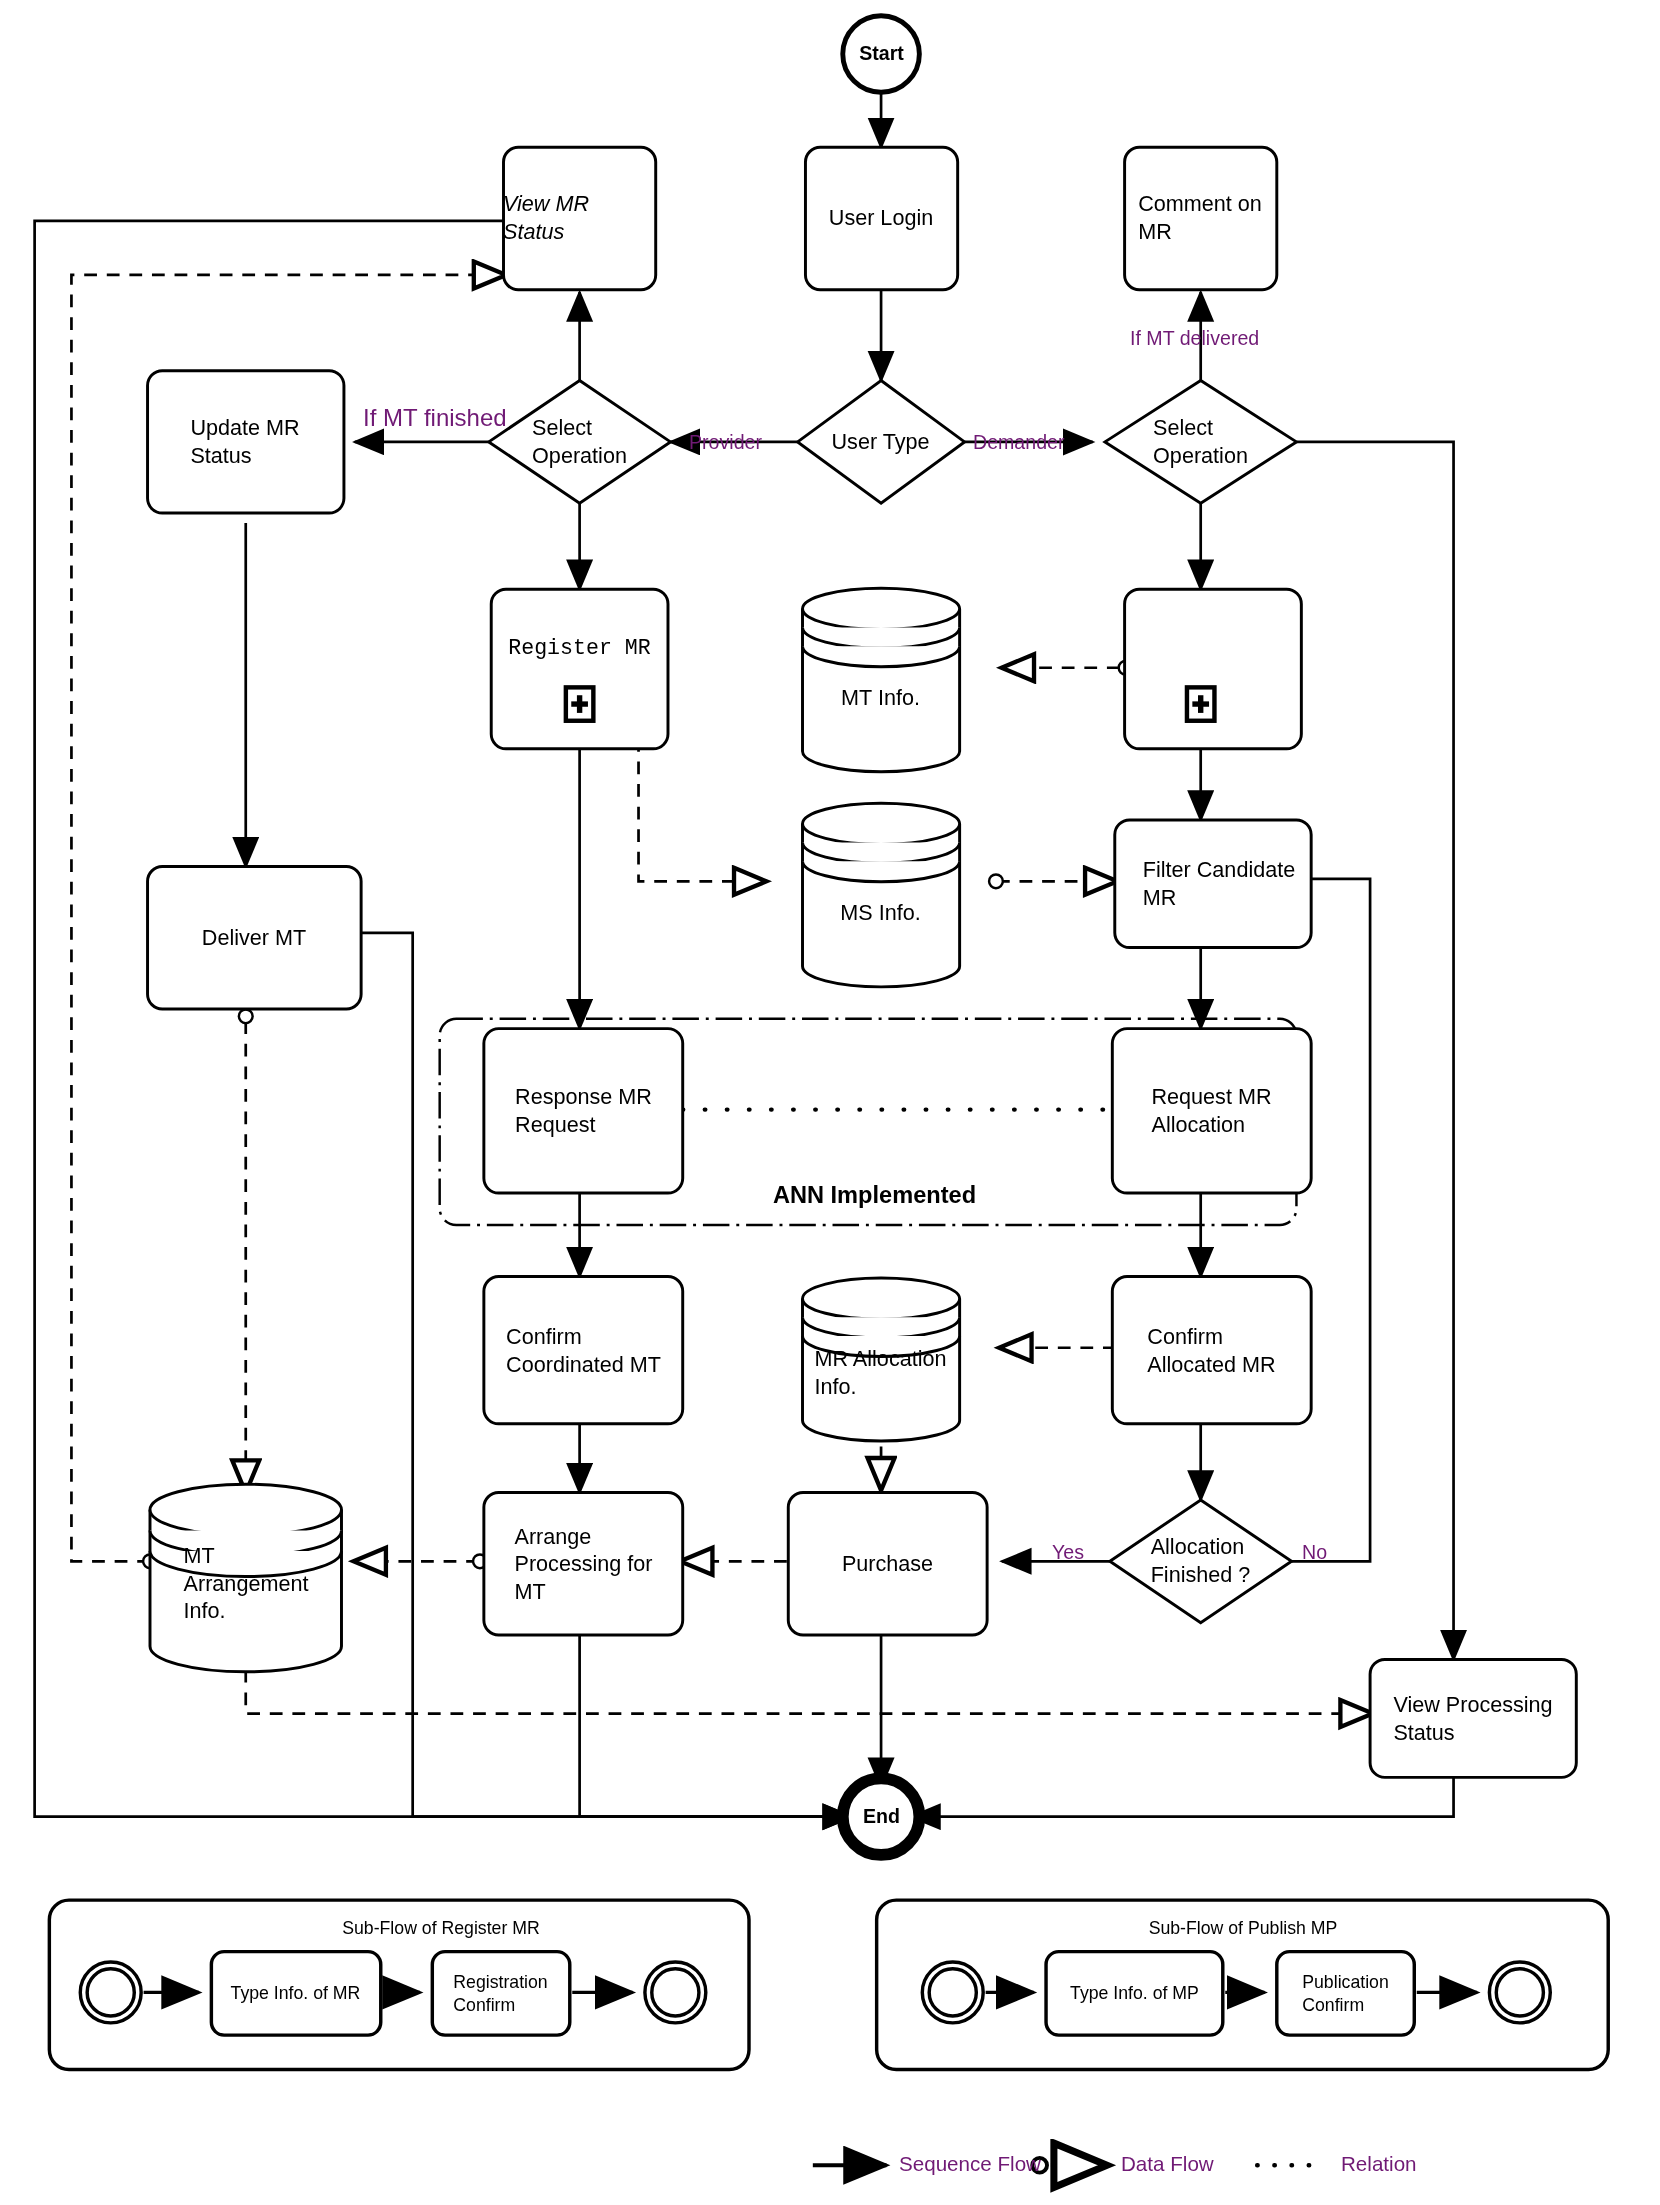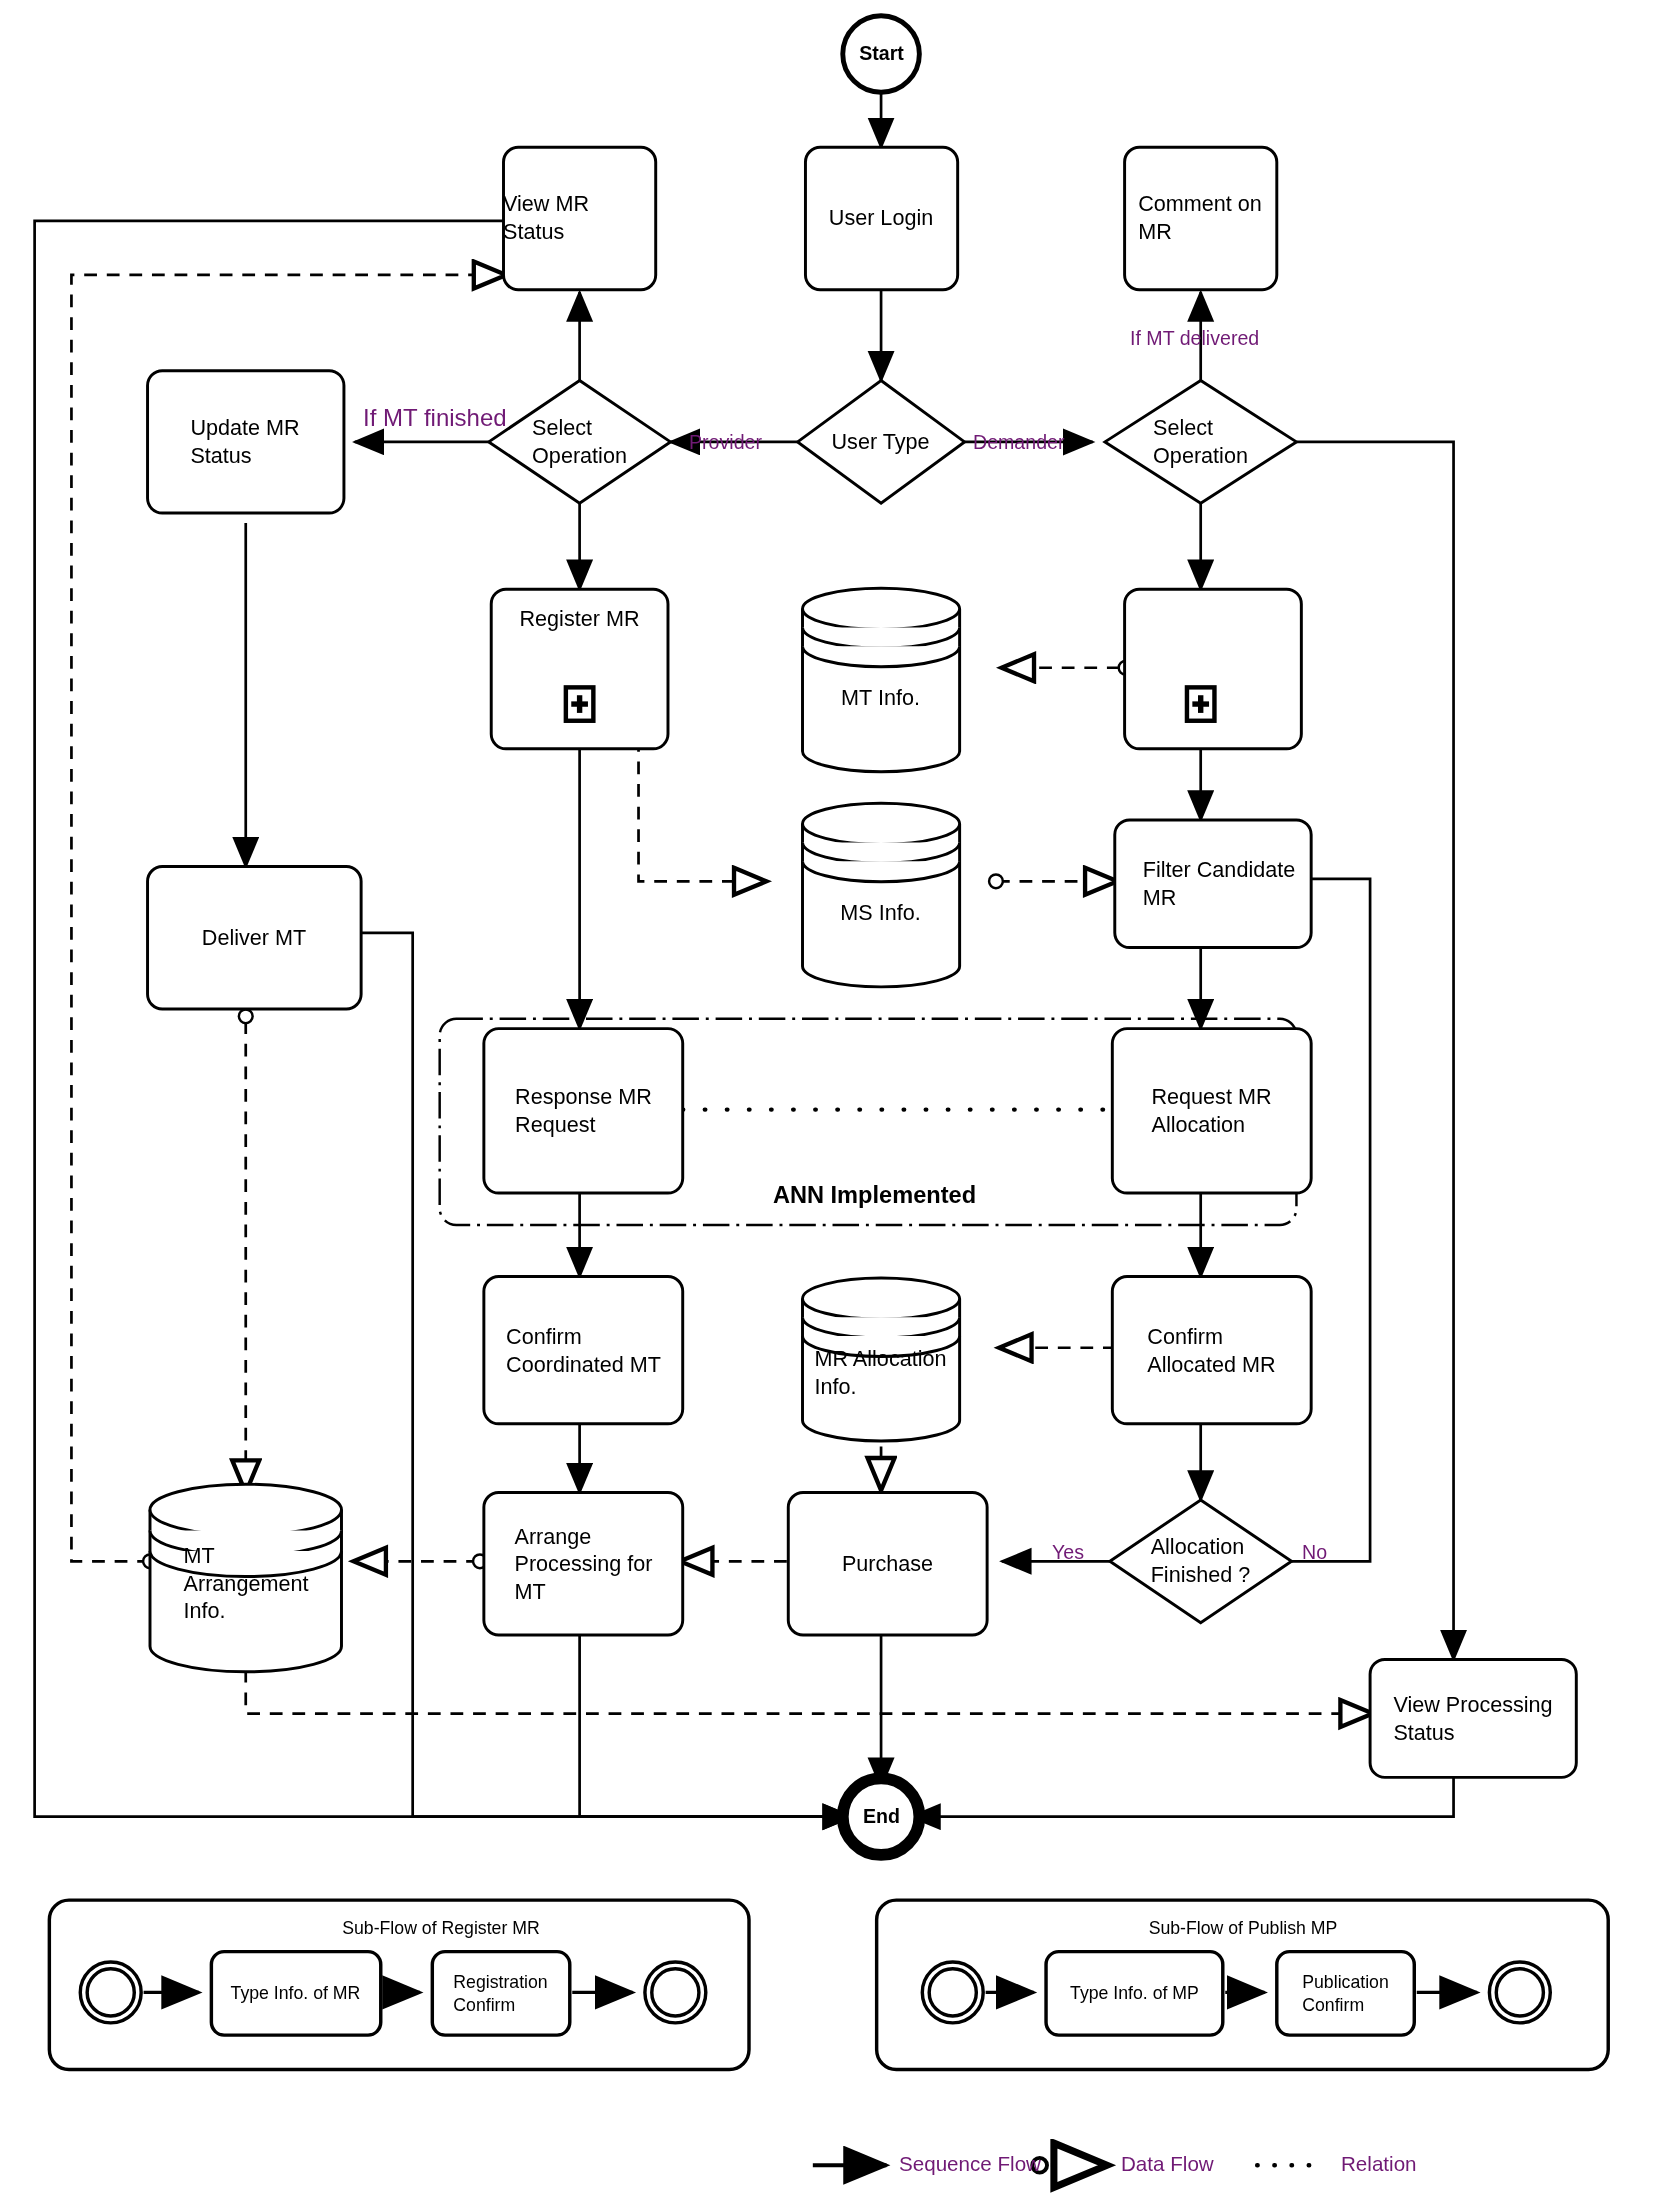--- a/index.html
+++ b/index.html
@@ -218,27 +218,27 @@
     <line x1="1180" y1="1416" x2="1180" y2="1452"></line>
     <line x1="1163" y1="1434" x2="1197" y2="1434"></line>
     <line x1="2445" y1="1416" x2="2445" y2="1452"></line>
     <line x1="2428" y1="1434" x2="2462" y2="1434"></line>
   </g>
 </svg>
 
 <div class="nodeText" style="left:842px;top:34px;width:79px;height:39px;font-size:19.6px;font-weight:bold;">Start</div>
 <div class="nodeText" style="left:842px;top:1797px;width:79px;height:39px;font-size:19.6px;font-weight:bold;">End</div>
 
-<div class="nodeText" style="left:503px;top:147px;width:152px;height:142px;font-size:21.6px;white-space:pre-line;">View MR Status</div>
+<div class="nodeText" style="left:503px;top:147px;width:152px;height:142px;font-size:21.6px;white-space:pre-line;font-style:italic;">View MR Status</div>
 <div class="nodeText" style="left:805px;top:147px;width:152px;height:142px;font-size:21.6px;white-space:pre-line;">User Login</div>
 <div class="nodeText" style="left:1124px;top:147px;width:152px;height:142px;font-size:21.6px;white-space:pre-line;">Comment on
 MR</div>
 <div class="nodeText" style="left:147px;top:371px;width:196px;height:142px;font-size:21.6px;white-space:pre-line;">Update MR
 Status</div>
-<div class="nodeText" style="left:491px;top:557px;width:177px;height:123px;font-size:21.6px;white-space:pre-line;">Register MR</div>
+<div class="nodeText" style="left:491px;top:587px;width:177px;height:123px;font-size:21.6px;white-space:pre-line;font-family:Liberation Mono, monospace;">Register MR</div>
 <div class="nodeText" style="left:147px;top:867px;width:214px;height:142px;font-size:21.6px;white-space:pre-line;">Deliver MT</div>
 <div class="nodeText" style="left:1115px;top:820px;width:208px;height:128px;font-size:21.6px;white-space:pre-line;">Filter Candidate
 MR</div>
 <div class="nodeText" style="left:484px;top:1029px;width:199px;height:164px;font-size:21.6px;white-space:pre-line;">Response MR
 Request</div>
 <div class="nodeText" style="left:1112px;top:1029px;width:199px;height:164px;font-size:21.6px;white-space:pre-line;">Request MR
 Allocation</div>
 <div class="nodeText" style="left:484px;top:1277px;width:199px;height:147px;font-size:21.6px;white-space:pre-line;">Confirm
 Coordinated MT</div>
 <div class="nodeText" style="left:1112px;top:1277px;width:199px;height:147px;font-size:21.6px;white-space:pre-line;">Confirm

